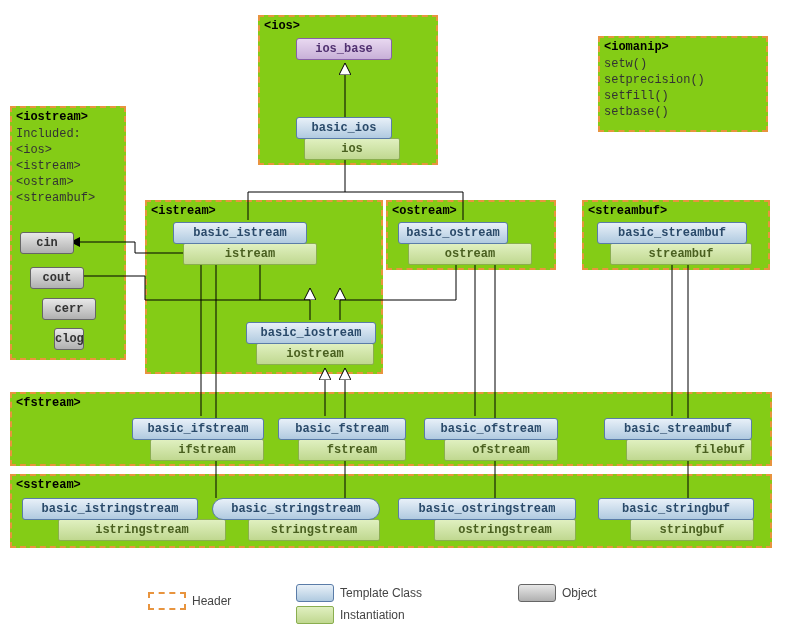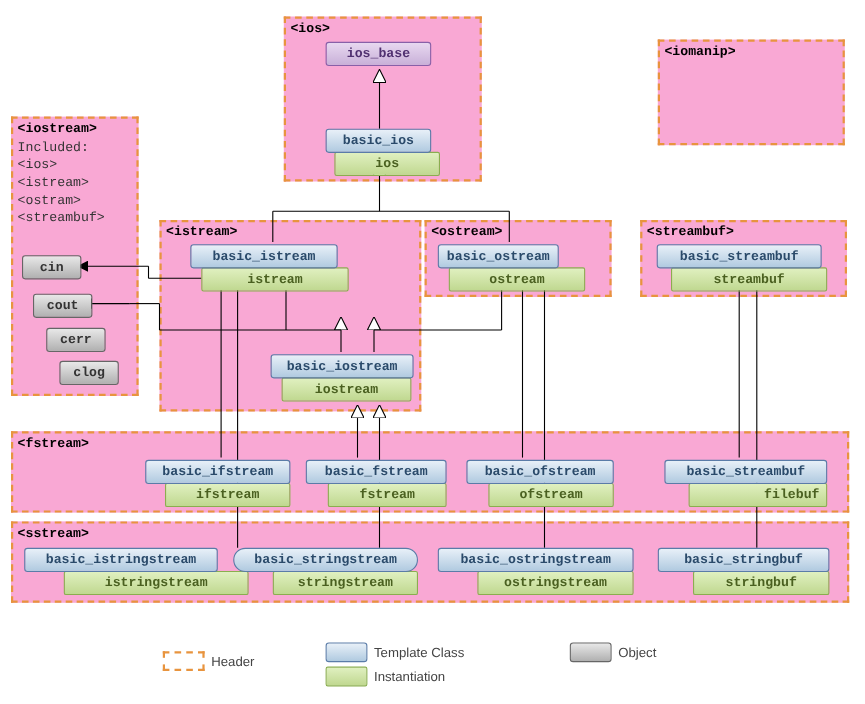--- a/index.html
+++ b/index.html
@@ -8,21 +8,21 @@
     font-family: "Courier New", monospace;
     font-size: 12px;
     background: #fff;
     width: 786px;
     height: 640px;
     position: relative;
   }
   .header-box {
     position: absolute;
     border: 2px dashed #e8943e;
-    background: #f9a8d4;
+    background: #84cc16;
     box-sizing: border-box;
   }
   .header-title {
     font-weight: bold;
     position: absolute;
     top: 2px;
     left: 4px;
     color: #000;
   }
   .header-text {
@@ -143,20 +143,24 @@
   <line x1="145" y1="276" x2="145" y2="300" stroke="#000"></line>
   <line x1="145" y1="300" x2="260" y2="300" stroke="#000"></line>
 </svg>
 
 <div class="header-box" style="left:258px; top:15px; width:180px; height:150px;">
   <div class="header-title">&lt;ios&gt;</div>
 </div>
 
 <div class="header-box" style="left:598px; top:36px; width:170px; height:96px;">
   <div class="header-title">&lt;iomanip&gt;</div>
+  <div class="header-text" style="top:18px; left:4px; white-space:pre;">setw()
+setprecision()
+setfill()
+setbase()</div>
 </div>
 
 <div class="header-box" style="left:10px; top:106px; width:116px; height:254px;">
   <div class="header-title">&lt;iostream&gt;</div>
   <div class="header-text" style="top:18px; left:4px; white-space:pre;">Included:
 &lt;ios&gt;
 &lt;istream&gt;
 &lt;ostram&gt;
 &lt;streambuf&gt;</div>
 </div>
@@ -217,21 +221,21 @@
 
 <div class="tclass" style="left:398px; top:498px; width:178px;">basic_ostringstream</div>
 <div class="inst" style="left:434px; top:519px; width:142px;">ostringstream</div>
 
 <div class="tclass" style="left:598px; top:498px; width:156px;">basic_stringbuf</div>
 <div class="inst" style="left:630px; top:519px; width:124px;">stringbuf</div>
 
 <div class="obj" style="left:20px; top:232px; width:54px;">cin</div>
 <div class="obj" style="left:30px; top:267px; width:54px;">cout</div>
 <div class="obj" style="left:42px; top:298px; width:54px;">cerr</div>
-<div class="obj" style="left:54px; top:328px; width:54px;">clog</div>
+<div class="obj" style="left:54px; top:328px; width:30px;">clog</div>
 
 <div class="legend" style="left:148px; top:592px;">
   <div class="legend-swatch" style="border:2px dashed #e8943e;"></div>
   <span class="legend-label">Header</span>
 </div>
 <div class="legend" style="left:296px; top:584px;">
   <div class="legend-swatch" style="background:linear-gradient(to bottom,#e8f0f8,#b0cae0); border:1px solid #5a7ca8; border-radius:3px;"></div>
   <span class="legend-label">Template Class</span>
 </div>
 <div class="legend" style="left:296px; top:606px;">

